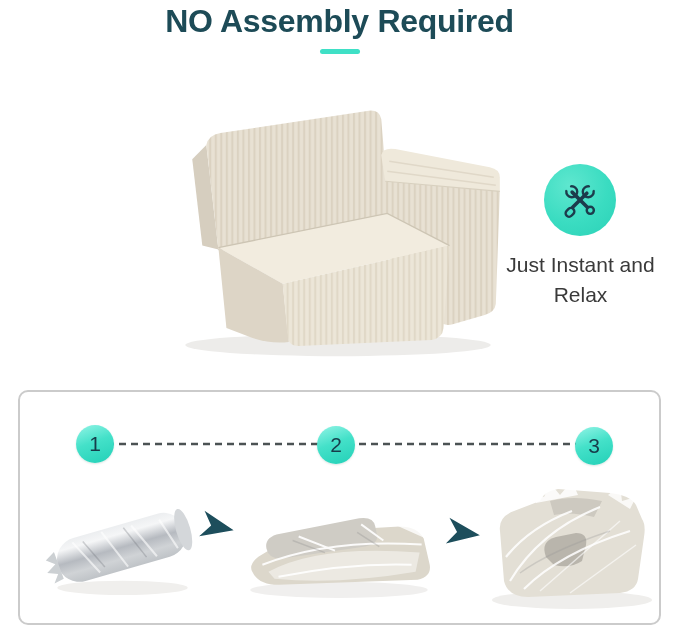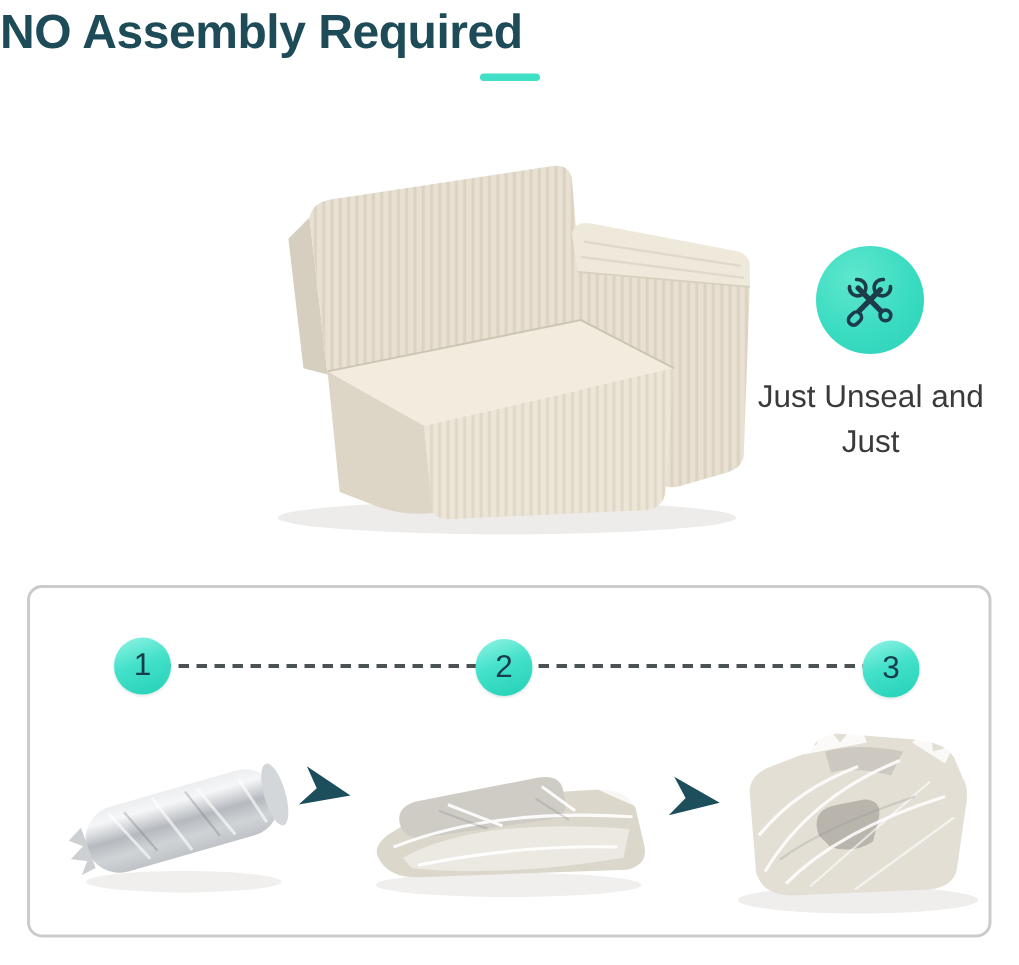--- a/index.html
+++ b/index.html
@@ -1,21 +1,21 @@
 <!DOCTYPE html>
 <html><head>
 <meta charset="utf-8">
 <style>
   html,body{margin:0;padding:0;background:#ffffff;}
   .canvas{
     position:relative;width:679px;height:643px;background:#ffffff;overflow:hidden;
     font-family:"Liberation Sans",sans-serif;
   }
   
-  .hdr{position:absolute;left:0;top:0;width:679px;text-align:left;}
+  .hdr{position:absolute;left:0;top:0;width:679px;text-align:center;}
   .title{
     margin:2px 0 0 0;font-size:32px;line-height:38px;font-weight:700;
     color:#1d4b57;letter-spacing:-0.3px;
   }
   .subtitle{
     margin:4px 0 0 0;font-size:21px;line-height:24px;font-weight:400;
     color:#303030;letter-spacing:-0.2px;
   }
   .underline{width:40px;height:5px;border-radius:3px;background:#3fe0c6;margin:9px auto 0;}
   
@@ -97,21 +97,21 @@
         <path d="M7,11.5 A5.2,5.2 0 1 0 11.5,7"></path>
         <line x1="12.5" y1="12.5" x2="27" y2="27" stroke-width="3.4"></line>
         <circle cx="29.8" cy="29.8" r="3.4"></circle>
 
         <rect x="6" y="28.5" width="9" height="6.5" rx="3.2" transform="rotate(-45 10.5 31.8)"></rect>
         <line x1="13" y1="27" x2="26.5" y2="13.5" stroke-width="3.4"></line>
         <path d="M33,11.5 A5.2,5.2 0 1 1 28.5,7"></path>
       </g>
     </svg>
   </div>
-  <div class="badge-caption">Just Unseal and Just</div>
+  <div class="badge-caption">Just Instant and Relax</div>
 
   <div class="steps-panel">
 
     <svg class="connector" width="500" height="6">
       <line x1="0" y1="3" x2="500" y2="3" stroke="#4b5253" stroke-width="2.6" stroke-dasharray="7 5"></line>
     </svg>
 
     <div class="step-badge sb1">
       <span>1</span>
     </div>

